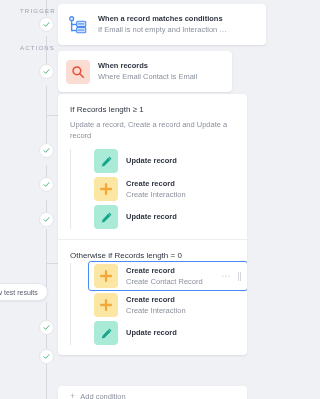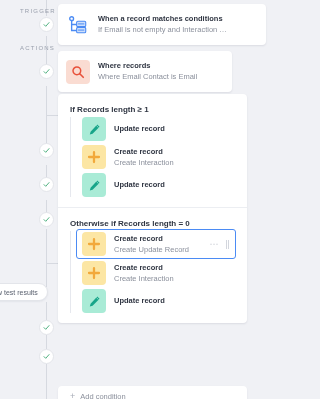--- a/index.html
+++ b/index.html
@@ -114,35 +114,35 @@
     overflow: hidden;
   }
   .cond-section { padding: 0; }
   .cond-divider {
     height: 1px;
     background: #eceef2;
     margin: 0;
   }
   .cond-head {
     font-size: 8px;
-    font-weight: bold;
+    font-weight: normal;
     color: #2f3542;
     padding: 10px 12px 0 12px;
     line-height: 11px;
   }
   .cond-summary {
     font-size: 7.5px;
     color: #8b909c;
     padding: 4px 12px 6px 12px;
     line-height: 11px;
   }
   .cond-actions {
     position: relative;
     margin: 0 10px 8px 12px;
-    padding-left: 0;
+    padding-left: 12px;
   }
   .guide {
     position: absolute;
     left: 0;
     top: 2px;
     bottom: 2px;
     width: 1px;
     background: #e6e8ee;
   }
   .action-row {
@@ -316,30 +316,31 @@
 
   <div class="card" style="left:58px;top:51px;width:174px;height:41px;">
     <div class="step-row">
       <div class="tile" style="background:#fadcd2;">
         <svg width="14" height="14" viewBox="0 0 16 16">
           <circle cx="6.7" cy="6.7" r="4.4" fill="none" stroke="#e8513a" stroke-width="1.7"></circle>
           <path d="M10 10 L14 14" stroke="#e8513a" stroke-width="1.9" stroke-linecap="round"></path>
         </svg>
       </div>
       <div class="step-text" style="max-width:130px;">
-        <div class="step-title">Where records</div>
+        <div class="step-title">When records</div>
         <div class="step-sub">Where Email Contact is Email</div>
       </div>
     </div>
   </div>
 
   <div id="condition-card">
 
     <div class="cond-section">
       <div class="cond-head">If Records length ≥ 1</div>
+      <div class="cond-summary">Update a record, Create a record and Update a record</div>
       <div class="cond-actions">
         <div class="guide"></div>
 
         <div class="action-row">
           <div class="tile" style="background:#a9ebd6;">
             <svg width="13" height="13" viewBox="0 0 16 16">
               <path d="M11.4 1.8 L14.2 4.6 L5.6 13.2 L2.2 14.2 L3.2 10.8 Z" fill="#17a589"></path>
               <path d="M10.2 3 L13 5.8" stroke="#a9ebd6" stroke-width="0.9"></path>
             </svg>
           </div>
@@ -382,21 +383,21 @@
         <div class="guide"></div>
 
         <div class="action-row selected">
           <div class="tile" style="background:#fce6a4;">
             <svg width="14" height="14" viewBox="0 0 16 16">
               <path d="M8 2.3 V13.7 M2.3 8 H13.7" stroke="#f2a93b" stroke-width="2.6" stroke-linecap="round"></path>
             </svg>
           </div>
           <div class="step-text" style="max-width:96px;">
             <div class="step-title">Create record</div>
-            <div class="step-sub">Create Update Record</div>
+            <div class="step-sub">Create Contact Record</div>
           </div>
           <div class="row-tools">
             <div class="dots">⋯</div>
             <div class="grip">
                 <i></i>
                 <i></i>
               </div>
           </div>
         </div>
 

